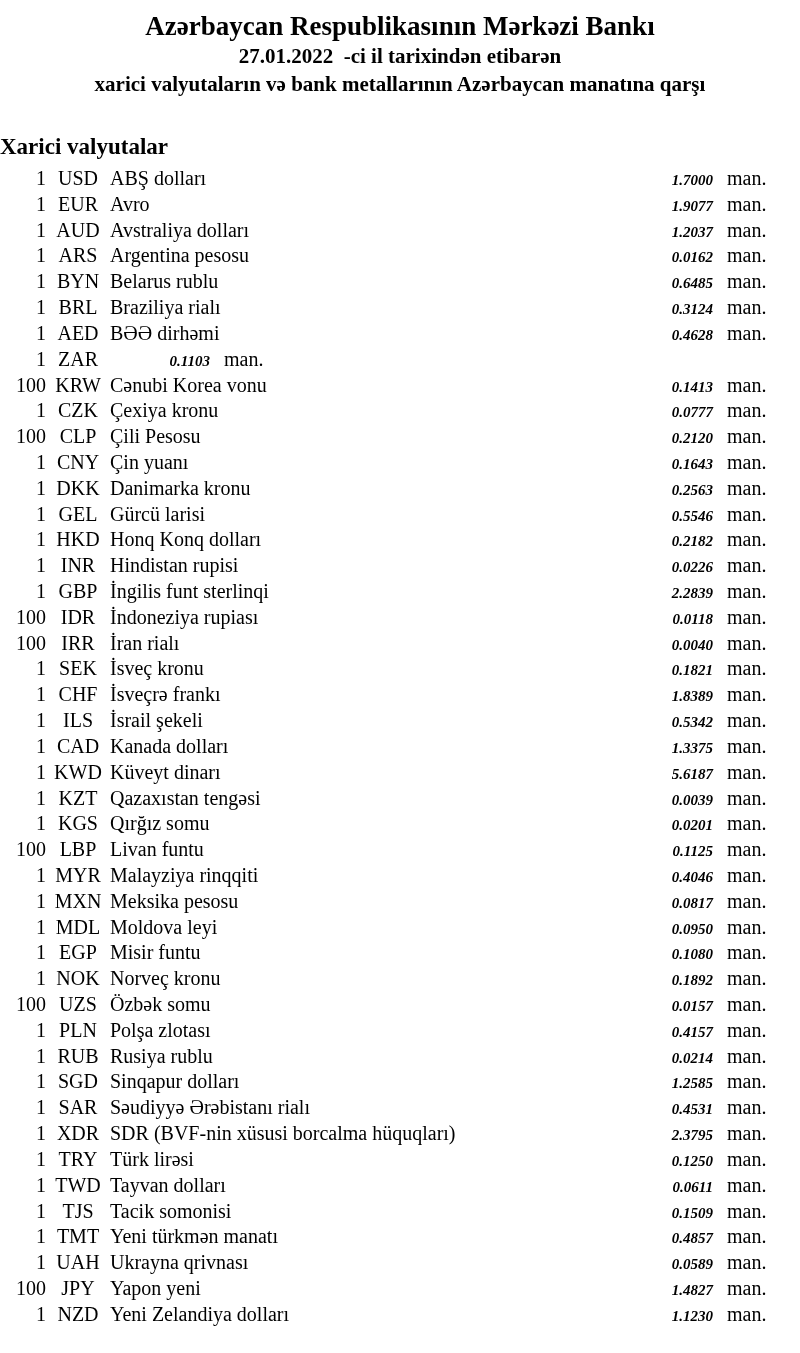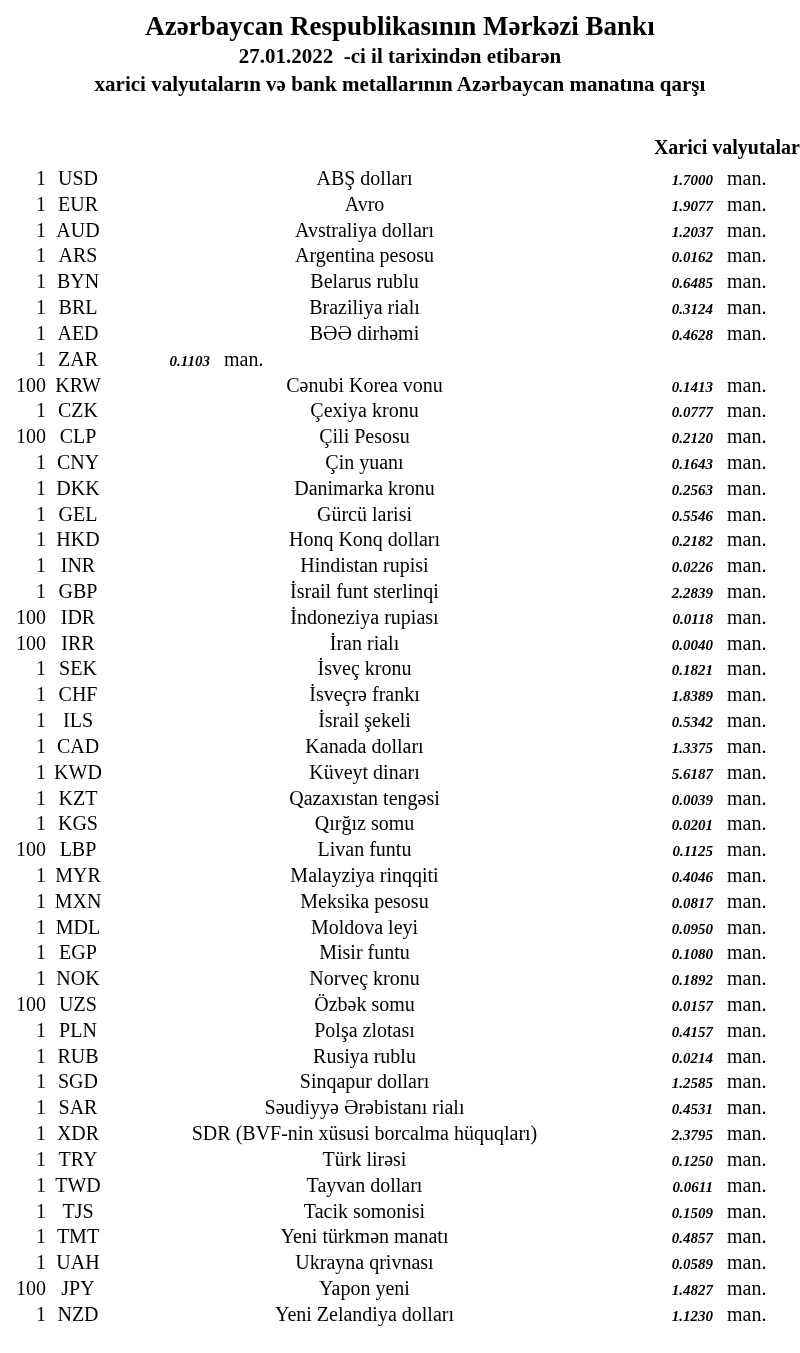--- a/index.html
+++ b/index.html
@@ -35,22 +35,22 @@
     line-height: 28px;
   }
   .doc-bulletin {
     font-size: 20px;
     font-weight: bold;
     line-height: 27px;
     letter-spacing: 0.4px;
   }
   .section-title {
     margin-top: 38px;
-    text-align: right;
-    font-size: 20px;
+    text-align: left;
+    font-size: 23px;
     font-weight: bold;
     line-height: 22px;
   }
   .rates-table {
     margin-top: 8px;
   }
   .row {
     display: flex;
     align-items: baseline;
     height: 25.82px;
@@ -63,24 +63,23 @@
     text-align: right;
     flex: 0 0 auto;
   }
   .code {
     width: 64px;
     text-align: center;
     flex: 0 0 auto;
   }
   .name {
     flex: 1 1 auto;
-    text-align: center;
+    text-align: left;
     white-space: nowrap;
     overflow: hidden;
-    margin-left: 6px;
   }
   .rate {
     width: 100px;
     text-align: right;
     flex: 0 0 auto;
     font-weight: bold;
     font-style: italic;
     font-size: 15px;
   }
   .man {
@@ -210,21 +209,21 @@
       <div class="row">
         <span class="qty">1</span>
         <span class="code">INR</span>
         <span class="name">Hindistan rupisi</span>
         <span class="rate">0.0226</span>
         <span class="man">man.</span>
       </div>
       <div class="row">
         <span class="qty">1</span>
         <span class="code">GBP</span>
-        <span class="name">İsrail funt sterlinqi</span>
+        <span class="name">İngilis funt sterlinqi</span>
         <span class="rate">2.2839</span>
         <span class="man">man.</span>
       </div>
       <div class="row">
         <span class="qty">100</span>
         <span class="code">IDR</span>
         <span class="name">İndoneziya rupiası</span>
         <span class="rate">0.0118</span>
         <span class="man">man.</span>
       </div>

